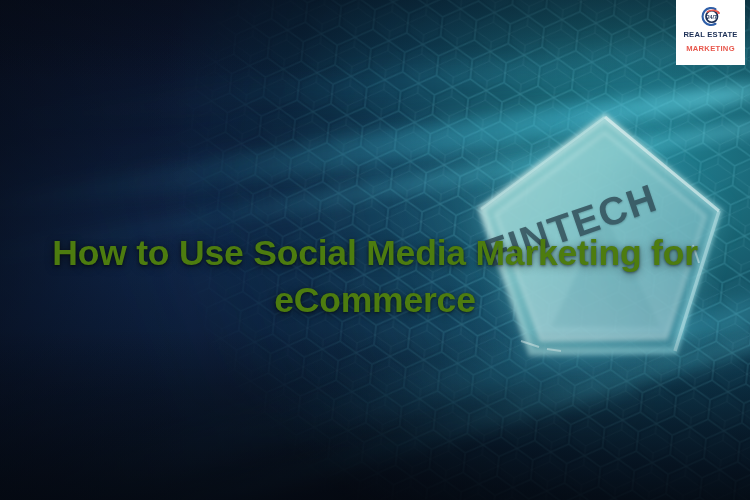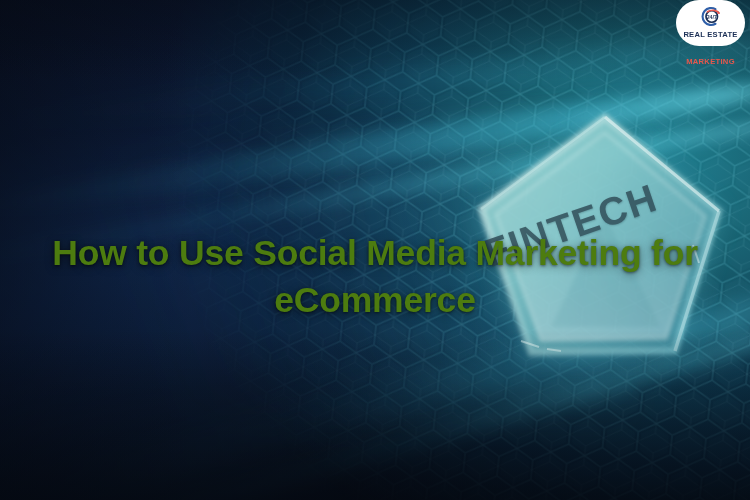--- a/index.html
+++ b/index.html
@@ -150,30 +150,29 @@
     color: #4d7c0f;
     letter-spacing: -0.2px;
     text-shadow: 0 2px 10px rgba(0,0,0,0.45), 0 1px 3px rgba(0,0,0,0.5);
     z-index: 6;
   }
 
   
   .logo-card {
     position: absolute;
     left: 676px; top: 0;
-    width: 69px; height: 46px;
+    width: 69px; height: 65px;
     background: #ffffff;
     display: flex;
     flex-direction: column;
     align-items: center;
     justify-content: flex-start;
     padding-top: 5px;
     box-sizing: border-box;
     z-index: 8;
-    border-radius: 23px;
   }
   .logo-mark {
     width: 23px; height: 23px;
     position: relative;
     display: block;
   }
   .logo-mark svg { display: block; width: 100%; height: 100%; }
   .logo-line1 {
     font-family: "Liberation Sans", sans-serif;
     font-weight: 700;
@@ -183,21 +182,21 @@
     margin-top: 2.5px;
     line-height: 1;
     white-space: nowrap;
   }
   .logo-line2 {
     font-family: "Liberation Sans", sans-serif;
     font-weight: 700;
     font-size: 7.6px;
     letter-spacing: 0.3px;
     color: #e8574c;
-    margin-top: 20px;
+    margin-top: 7px;
     line-height: 1;
     white-space: nowrap;
   }
 </style>
 </head>
 <body>
 
 <div class="banner">
 
   <div class="bg-base"></div>

